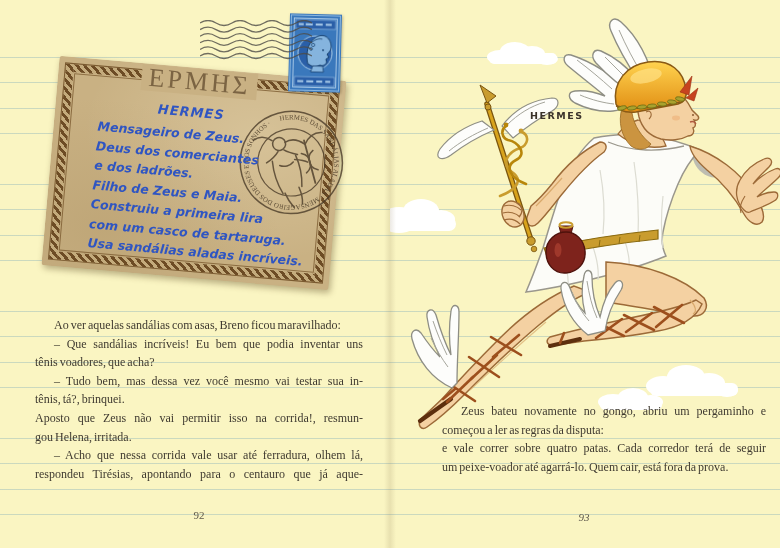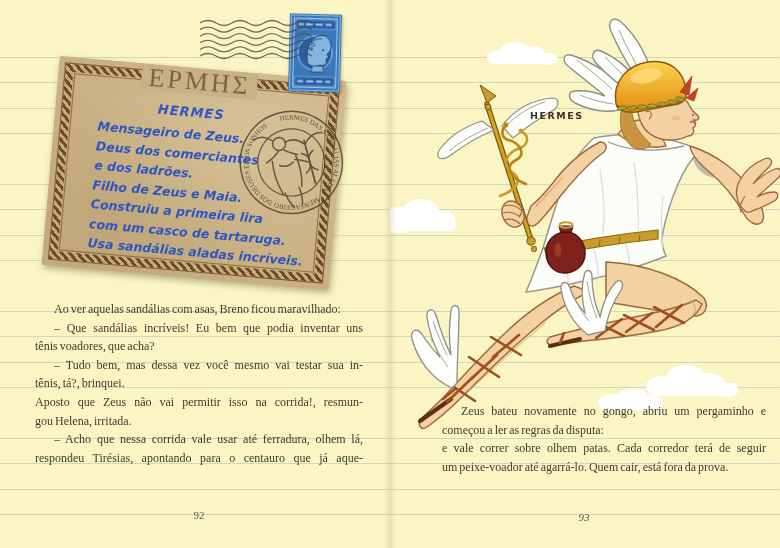--- a/index.html
+++ b/index.html
@@ -42,21 +42,21 @@
     font-family:"DejaVu Sans",sans-serif;font-style:italic;font-weight:bold;
     font-size:13px;letter-spacing:1px;color:#2f55c2;}
   .card-lines{position:absolute;top:57px;left:44px;right:8px;z-index:2;}
   .cardline{font-family:"DejaVu Sans",sans-serif;font-style:italic;font-weight:bold;
     font-size:12.5px;line-height:19.5px;color:#2f55c2;white-space:nowrap;}
   .seal{position:absolute;left:186px;top:32px;z-index:1;transform:rotate(-20deg);}
 
   
   .bodytext{position:absolute;color:#3f3a30;font-size:12px;line-height:18.6px;
     word-spacing:-1px;}
-  .bodytext.leftcol{left:35px;top:300px;width:328px;}
+  .bodytext.leftcol{left:35px;top:316px;width:328px;}
   .bodytext.rightcol{left:52px;top:402px;width:324px;}
   .line{text-align:justify;text-align-last:justify;}
   .line.last{text-align-last:left;}
   .line.first{text-indent:19px;}
   .pagenum{position:absolute;text-align:center;font-size:11px;color:#5f594c;}
   .pagenum.leftnum{left:35px;top:509px;width:328px;}
   .pagenum.rightnum{left:32px;top:511px;width:324px;font-style:italic;}
 
   .illus{position:absolute;left:0;top:0;}
 </style>
@@ -354,20 +354,20 @@
           <path d="M686,98 L698,88 L694,101 Z" fill="#c6431f" stroke="#9a2f12" stroke-width="0.6"></path>
         </g>
       </g>
 
       <text x="530" y="119" font-family="DejaVu Sans, sans-serif" font-size="9.5" font-weight="bold" letter-spacing="1.5" fill="#3b332b">HERMES</text>
     </svg>
 
     <div class="bodytext rightcol">
         <div class="line first">Zeus bateu novamente no gongo, abriu um pergaminho e</div>
         <div class="line last">começou a ler as regras da disputa:</div>
-        <div class="line">e vale correr sobre olhem patas. Cada corredor terá de seguir</div>
+        <div class="line">e vale correr sobre quatro patas. Cada corredor terá de seguir</div>
         <div class="line last">um peixe-voador até agarrá-lo. Quem cair, está fora da prova.</div>
       </div>
     <div class="pagenum rightnum">93</div>
   </div>
 
   <div class="spine"></div>
 </div>
 
 </body></html>

